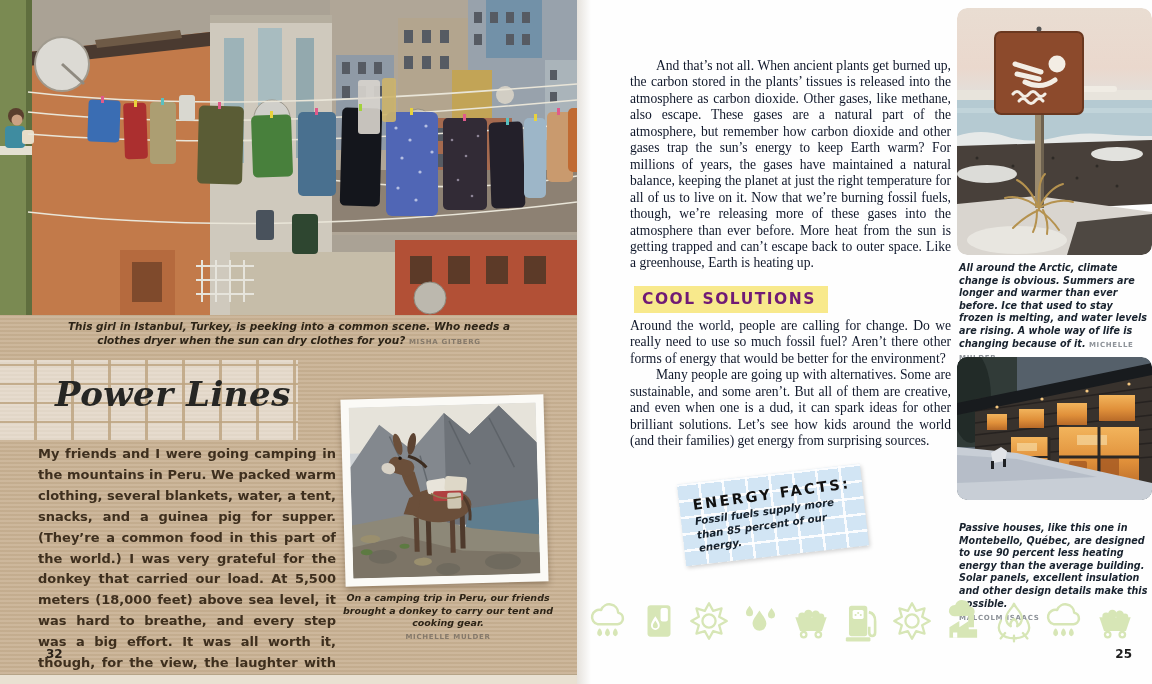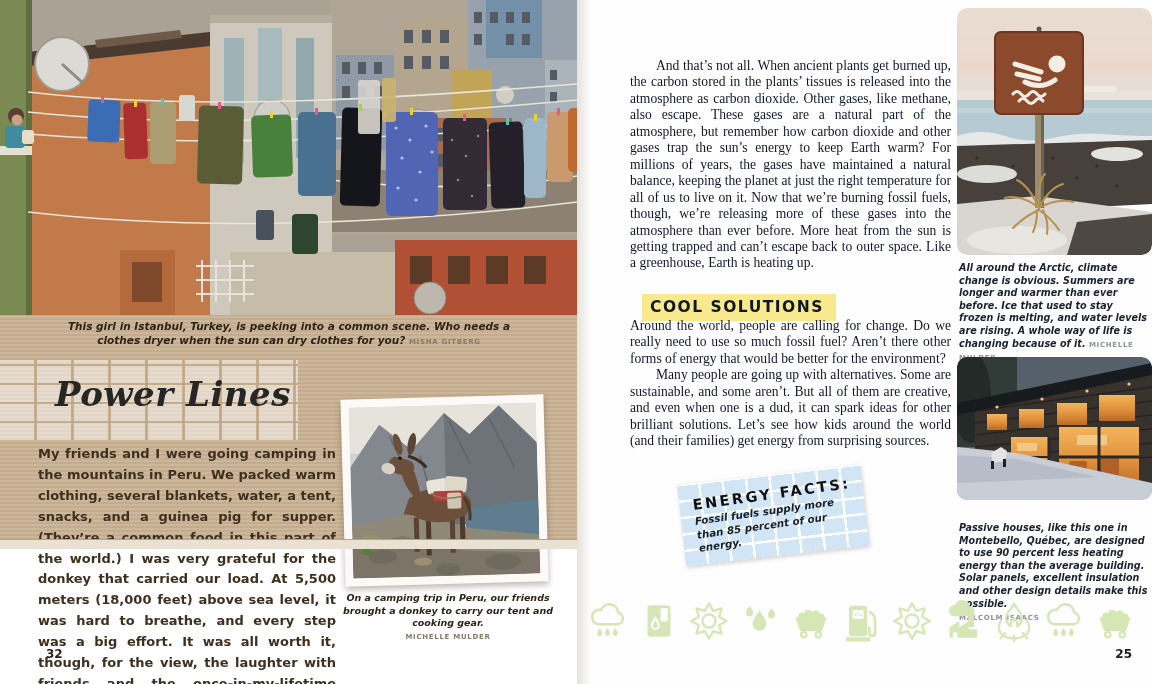--- a/index.html
+++ b/index.html
@@ -1,18 +1,18 @@
 <!DOCTYPE html>
 <html><head>
 <meta charset="utf-8">
 <style>
   html,body{margin:0;padding:0;background:#888;}
   .spread{position:relative;width:1152px;height:684px;overflow:hidden;background:#fff;font-family:"Liberation Sans",sans-serif;}
   
-  .page-left{position:absolute;left:0;top:0;width:577px;height:549px;
+  .page-left{position:absolute;left:0;top:0;width:577px;height:684px;
     background:#c9b294;
     background-image:repeating-linear-gradient(180deg,rgba(255,255,255,.07) 0 2px,rgba(92,70,40,.05) 2px 4px);}
   .page-left .bottom-edge{position:absolute;left:0;bottom:0;width:100%;height:9px;background:#e9e1d2;border-top:1px solid #b6a487;}
   .photo-istanbul{position:absolute;left:0;top:0;width:577px;height:315px;display:block;}
   .caption{font-family:"DejaVu Sans",sans-serif;font-weight:bold;font-style:italic;color:#2d2417;text-align:center;}
   .credit{font-family:"DejaVu Sans",sans-serif;font-weight:bold;font-style:normal;font-size:7px;letter-spacing:.7px;color:#85796a;}
   .cap-istanbul{position:absolute;left:48px;top:319px;width:482px;font-size:10.5px;line-height:14px;}
   .grid-band{position:absolute;left:0;top:360px;width:298px;height:80px;
     background-color:rgba(255,255,255,.5);
     background-image:
@@ -29,22 +29,22 @@
   .cap-donkey .credit{display:block;margin-top:1px;}
   .pagenum{position:absolute;font-family:"DejaVu Sans",sans-serif;font-weight:bold;font-size:12px;color:#2a2118;}
   .pn-left{left:46px;top:647px;}
   .pn-right{right:20px;top:647px;color:#1d1d1d;}
   
   .page-right{position:absolute;left:577px;top:0;width:575px;height:684px;background:#fefefe;}
   .page-right .gutter{position:absolute;left:0;top:0;width:14px;height:100%;background:linear-gradient(90deg,rgba(120,100,70,.18),rgba(120,100,70,0));}
   .main-col{position:absolute;left:53px;top:58px;width:321px;}
   .serif-p{margin:0;font-family:"Liberation Serif",serif;font-size:13.6px;line-height:16.45px;color:#0f172a;text-align:justify;}
   .indent{text-indent:26px;}
-  .section-head{display:inline-block;margin:12px;background:#f8e98c;padding:4px 12px 5px 8px;
-    font-family:"DejaVu Sans",sans-serif;font-weight:bold;font-size:15.5px;letter-spacing:1.5px;color:#0f172a;}
+  .section-head{display:inline-block;margin:4px;background:#f8e98c;padding:4px 12px 5px 8px;
+    font-family:"DejaVu Sans",sans-serif;font-weight:bold;font-size:15.5px;letter-spacing:1.5px;color:#701a75;}
   .sh-wrap{position:absolute;left:53px;top:282px;}
   .col2{position:absolute;left:53px;top:318px;width:321px;}
   .facts-card{position:absolute;left:104px;top:474px;width:184px;height:82px;background:#d2e5f4;
     background-image:
       repeating-linear-gradient(90deg,transparent 0 21px,rgba(255,255,255,.9) 21px 23.5px),
       repeating-linear-gradient(0deg,transparent 0 14px,rgba(255,255,255,.9) 14px 16.5px);
     transform:rotate(-6.5deg);box-shadow:1px 2px 4px rgba(0,0,0,.18);}
   .facts-inner{position:absolute;left:14px;top:12px;transform:rotate(-1.5deg);}
   .facts-title{margin:0;font-family:"DejaVu Sans",sans-serif;font-weight:bold;font-size:14.5px;letter-spacing:2.5px;color:#111;}
   .facts-text{margin:2px 0 0 0;font-family:"DejaVu Sans",sans-serif;font-weight:bold;font-style:italic;font-size:10.3px;line-height:13.5px;color:#15202b;width:160px;}

